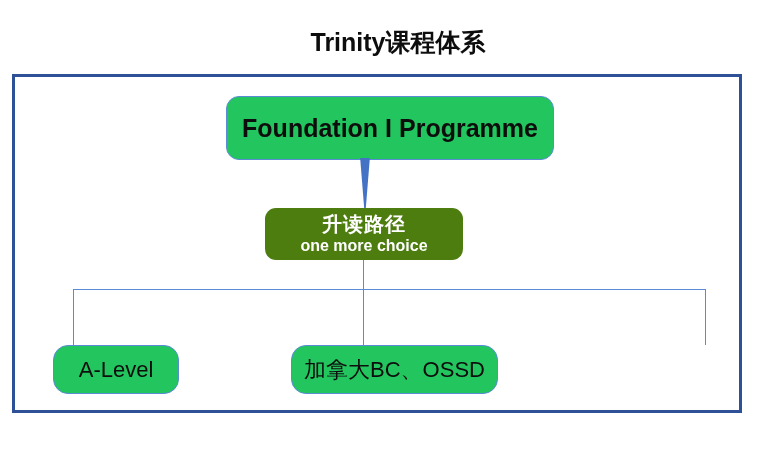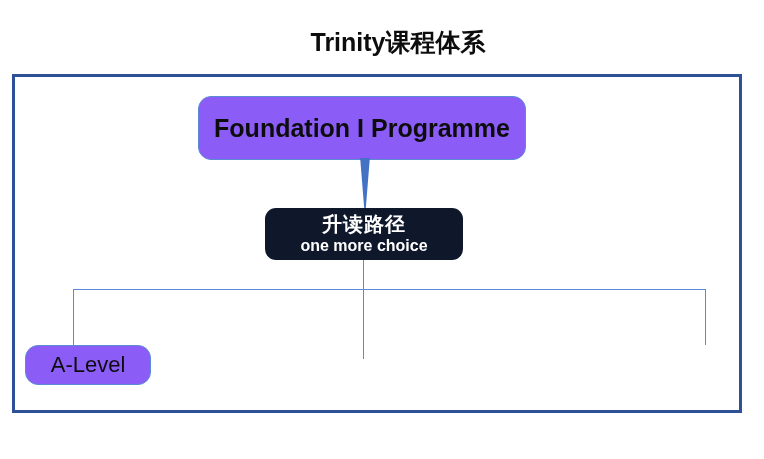--- a/index.html
+++ b/index.html
@@ -45,23 +45,24 @@
   .node {
     position: absolute;
     box-sizing: border-box;
     display: flex;
     align-items: center;
     justify-content: center;
     text-align: center;
   }
 
   .node-outline {
-    background: #8b5cf6;
+    background: #22c55e;
     border: 1.6px solid #5b8bd5;
     border-radius: 13px;
+    margin-left: 28px;
   }
 
   #node-foundation {
     left: 183px;
     top: 19px;
     width: 328px;
     height: 64px;
   }
   #node-foundation .node-label {
     font-size: 25px;
@@ -69,21 +70,21 @@
     color: #0d0d0d;
     white-space: nowrap;
   }
 
   
   #node-pathway {
     left: 250px;
     top: 131px;
     width: 198px;
     height: 52px;
-    background: #0f172a;
+    background: #4d7c0f;
     border-radius: 11px;
     flex-direction: column;
     justify-content: center;
     gap: 0px;
   }
   #node-pathway .pathway-title {
     font-size: 20px;
     font-weight: bold;
     color: #ffffff;
     line-height: 1.08;
@@ -95,21 +96,22 @@
     font-weight: bold;
     color: #ffffff;
     line-height: 1.1;
     white-space: nowrap;
     margin-top: 1px;
   }
 
   
   .leaf {
     top: 268px;
-    height: 40px;
+    height: 49px;
+    border-radius: 15px;
   }
   .leaf .node-label {
     font-size: 22px;
     font-weight: normal;
     color: #0d0d0d;
     white-space: nowrap;
   }
   #node-alevel    { left: 10px;  width: 126px; }
   #node-bc-ossd   { left: 248px; width: 207px; }
   #node-meigao-ap { left: 573px; width: 132px; }
@@ -191,15 +193,18 @@
   <div id="line-pathway-stem" class="connector"></div>
   <div id="line-bus" class="connector"></div>
   <div id="line-drop-left" class="connector"></div>
   <div id="line-drop-center" class="connector"></div>
   <div id="line-drop-right" class="connector"></div>
 
   <div id="node-alevel" class="node node-outline leaf">
     <span class="node-label">A-Level</span>
   </div>
 
+  <div id="node-bc-ossd" class="node node-outline leaf">
+    <span class="node-label">加拿大BC、OSSD</span>
+  </div>
 
 
 </div>
 
 </body></html>

